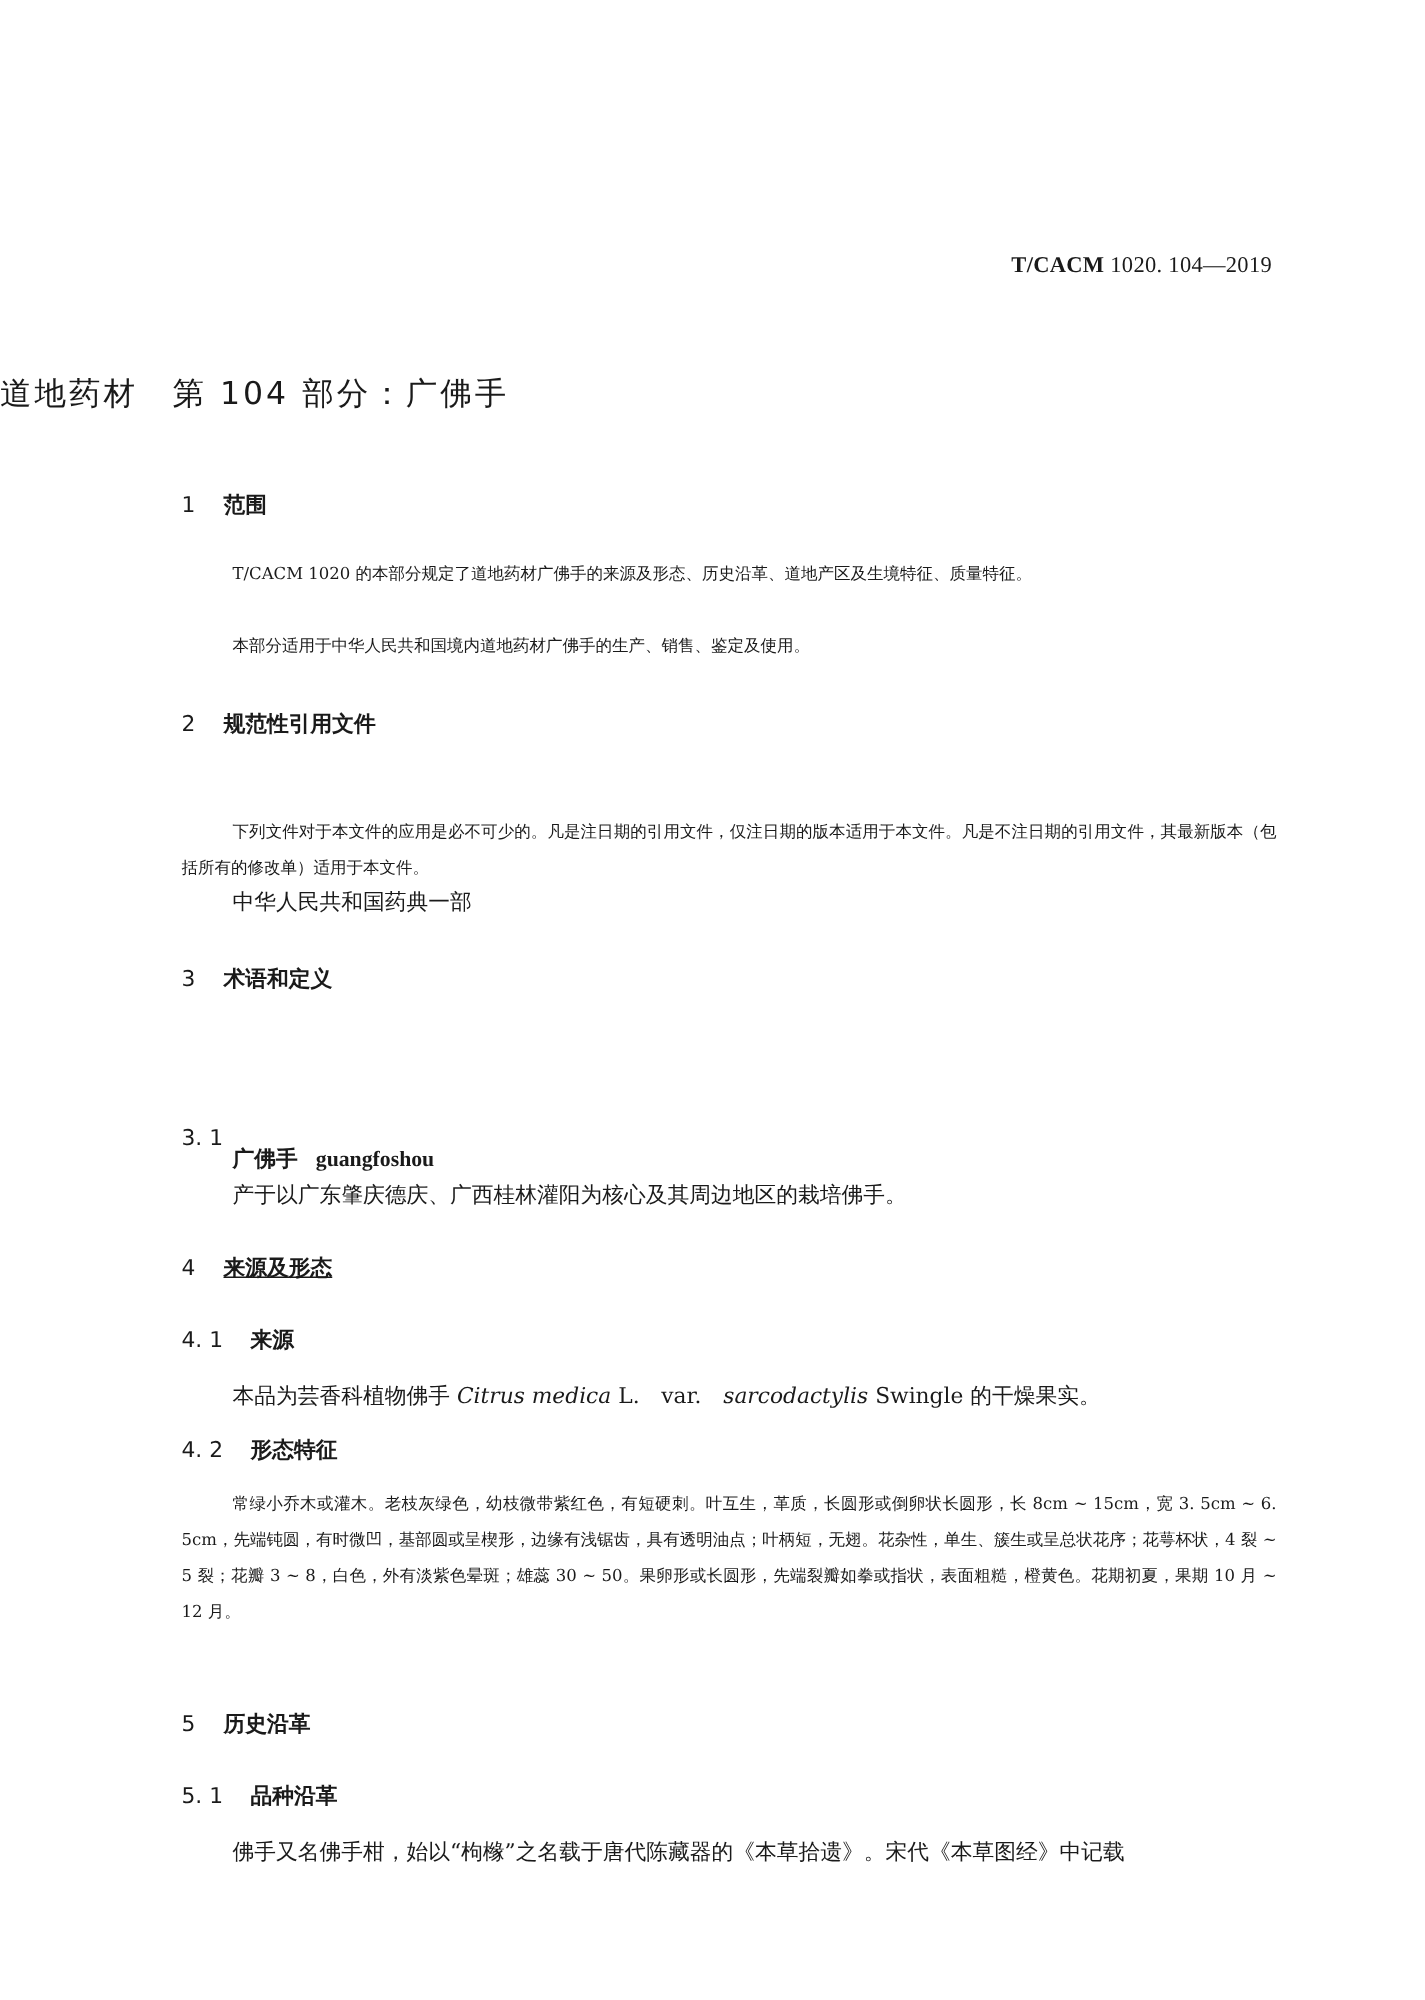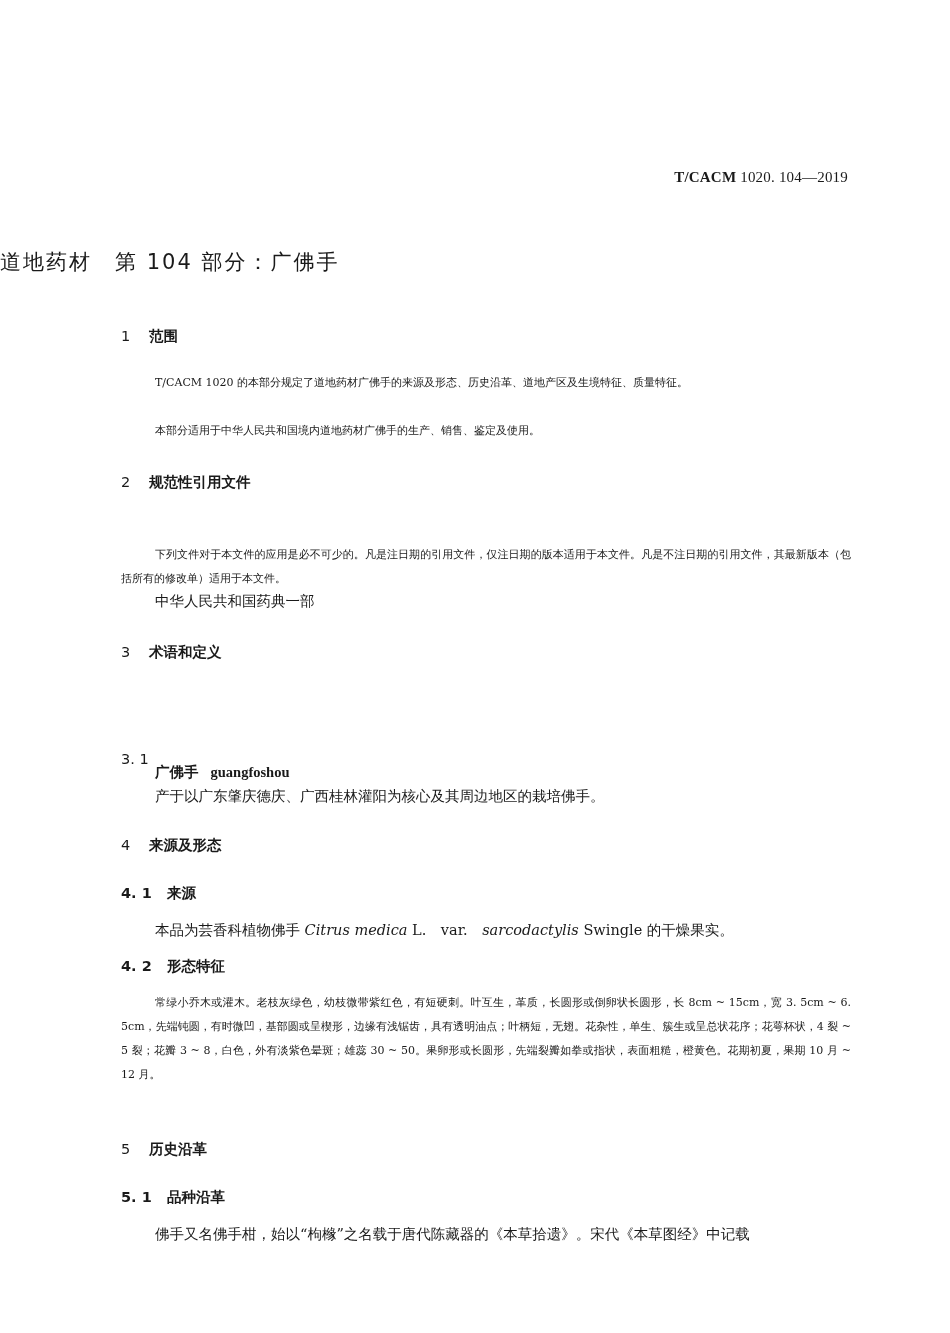--- a/index.html
+++ b/index.html
@@ -3,21 +3,21 @@
   <meta charset="utf-8">
   <style>
     html, body { margin: 0; padding: 0; background: #ffffff; }
     body { width: 950px; height: 1333px; position: relative; overflow: hidden; color: #1a1a1a; }
     .page { position: absolute; left: 0; top: 0; width: 950px; height: 1000px; margin-top: 48px; }
     .std-code { position: absolute; right: 102px; top: 121px; font-family: "Liberation Serif", "DejaVu Serif", serif; font-size: 15px; letter-spacing: 0.2px; }
     .std-code b { font-weight: bold; }
     .doc-title { position: absolute; left: 0; width: 950px; top: 200px; font-family: "DejaVu Sans", "Liberation Sans", sans-serif; font-size: 21px; letter-spacing: 2px; font-weight: 500; }
     .h { position: absolute; left: 121px; font-family: "DejaVu Sans", "Liberation Sans", sans-serif; font-size: 14.5px; font-weight: bold; }
     .h .num { display: inline-block; min-width: 28px; font-weight: normal; }
-    .h .num2 { display: inline-block; min-width: 46px; font-weight: bold; }
+    .h .num2 { display: inline-block; min-width: 46px; font-weight: normal; }
     .p { position: absolute; left: 121px; width: 730px; font-family: "DejaVu Serif", "Liberation Serif", serif; font-size: 11px; line-height: 24px; text-align: justify; }
     .ind { text-indent: 34px; }
     .line { position: absolute; left: 155px; font-family: "DejaVu Serif", "Liberation Serif", serif; font-size: 14.5px; white-space: pre; }
     .term-line { position: absolute; left: 155px; font-family: "DejaVu Sans", "Liberation Sans", sans-serif; font-size: 14.5px; font-weight: bold; }
     .term-line .en { font-family: "Liberation Serif", "DejaVu Serif", serif; font-weight: bold; margin-left: 12px; }
     .it { font-style: italic; }
     .page-num { position: absolute; right: 120px; top: 1288px; font-family: "Liberation Serif", "DejaVu Serif", serif; font-size: 14.5px; }
   </style>
 </head>
 <body>
@@ -44,21 +44,21 @@
     <span class="num">3</span><span>术语和定义</span>
   </div>
   <div class="h" style="top:703px;">
     <span class="num">3. 1</span>
   </div>
   <div class="term-line" style="top:715px;">
     <span>广佛手</span><span class="en">guangfoshou</span>
   </div>
   <div class="line" style="top:739px;">产于以广东肇庆德庆、广西桂林灌阳为核心及其周边地区的栽培佛手。</div>
 
-  <div class="h" style="top:788px;">
+  <div class="h" style="top:788px;text-decoration:underline;">
     <span class="num">4</span><span>来源及形态</span>
   </div>
   <div class="h" style="top:836px;">
     <span class="num2">4. 1</span><span>来源</span>
   </div>
   <div class="line" style="top:873px;"><span>本品为芸香科植物佛手 </span><span class="it">Citrus medica</span><span> L.　var.　</span><span class="it">sarcodactylis</span><span> Swingle 的干燥果实。</span></div>
   <div class="h" style="top:909px;">
     <span class="num2">4. 2</span><span>形态特征</span>
   </div>
   <div class="p ind" style="top:943px;">常绿小乔木或灌木。老枝灰绿色，幼枝微带紫红色，有短硬刺。叶互生，革质，长圆形或倒卵状长圆形，长 8cm ~ 15cm，宽 3. 5cm ~ 6. 5cm，先端钝圆，有时微凹，基部圆或呈楔形，边缘有浅锯齿，具有透明油点；叶柄短，无翅。花杂性，单生、簇生或呈总状花序；花萼杯状，4 裂 ~ 5 裂；花瓣 3 ~ 8，白色，外有淡紫色晕斑；雄蕊 30 ~ 50。果卵形或长圆形，先端裂瓣如拳或指状，表面粗糙，橙黄色。花期初夏，果期 10 月 ~ 12 月。</div>

